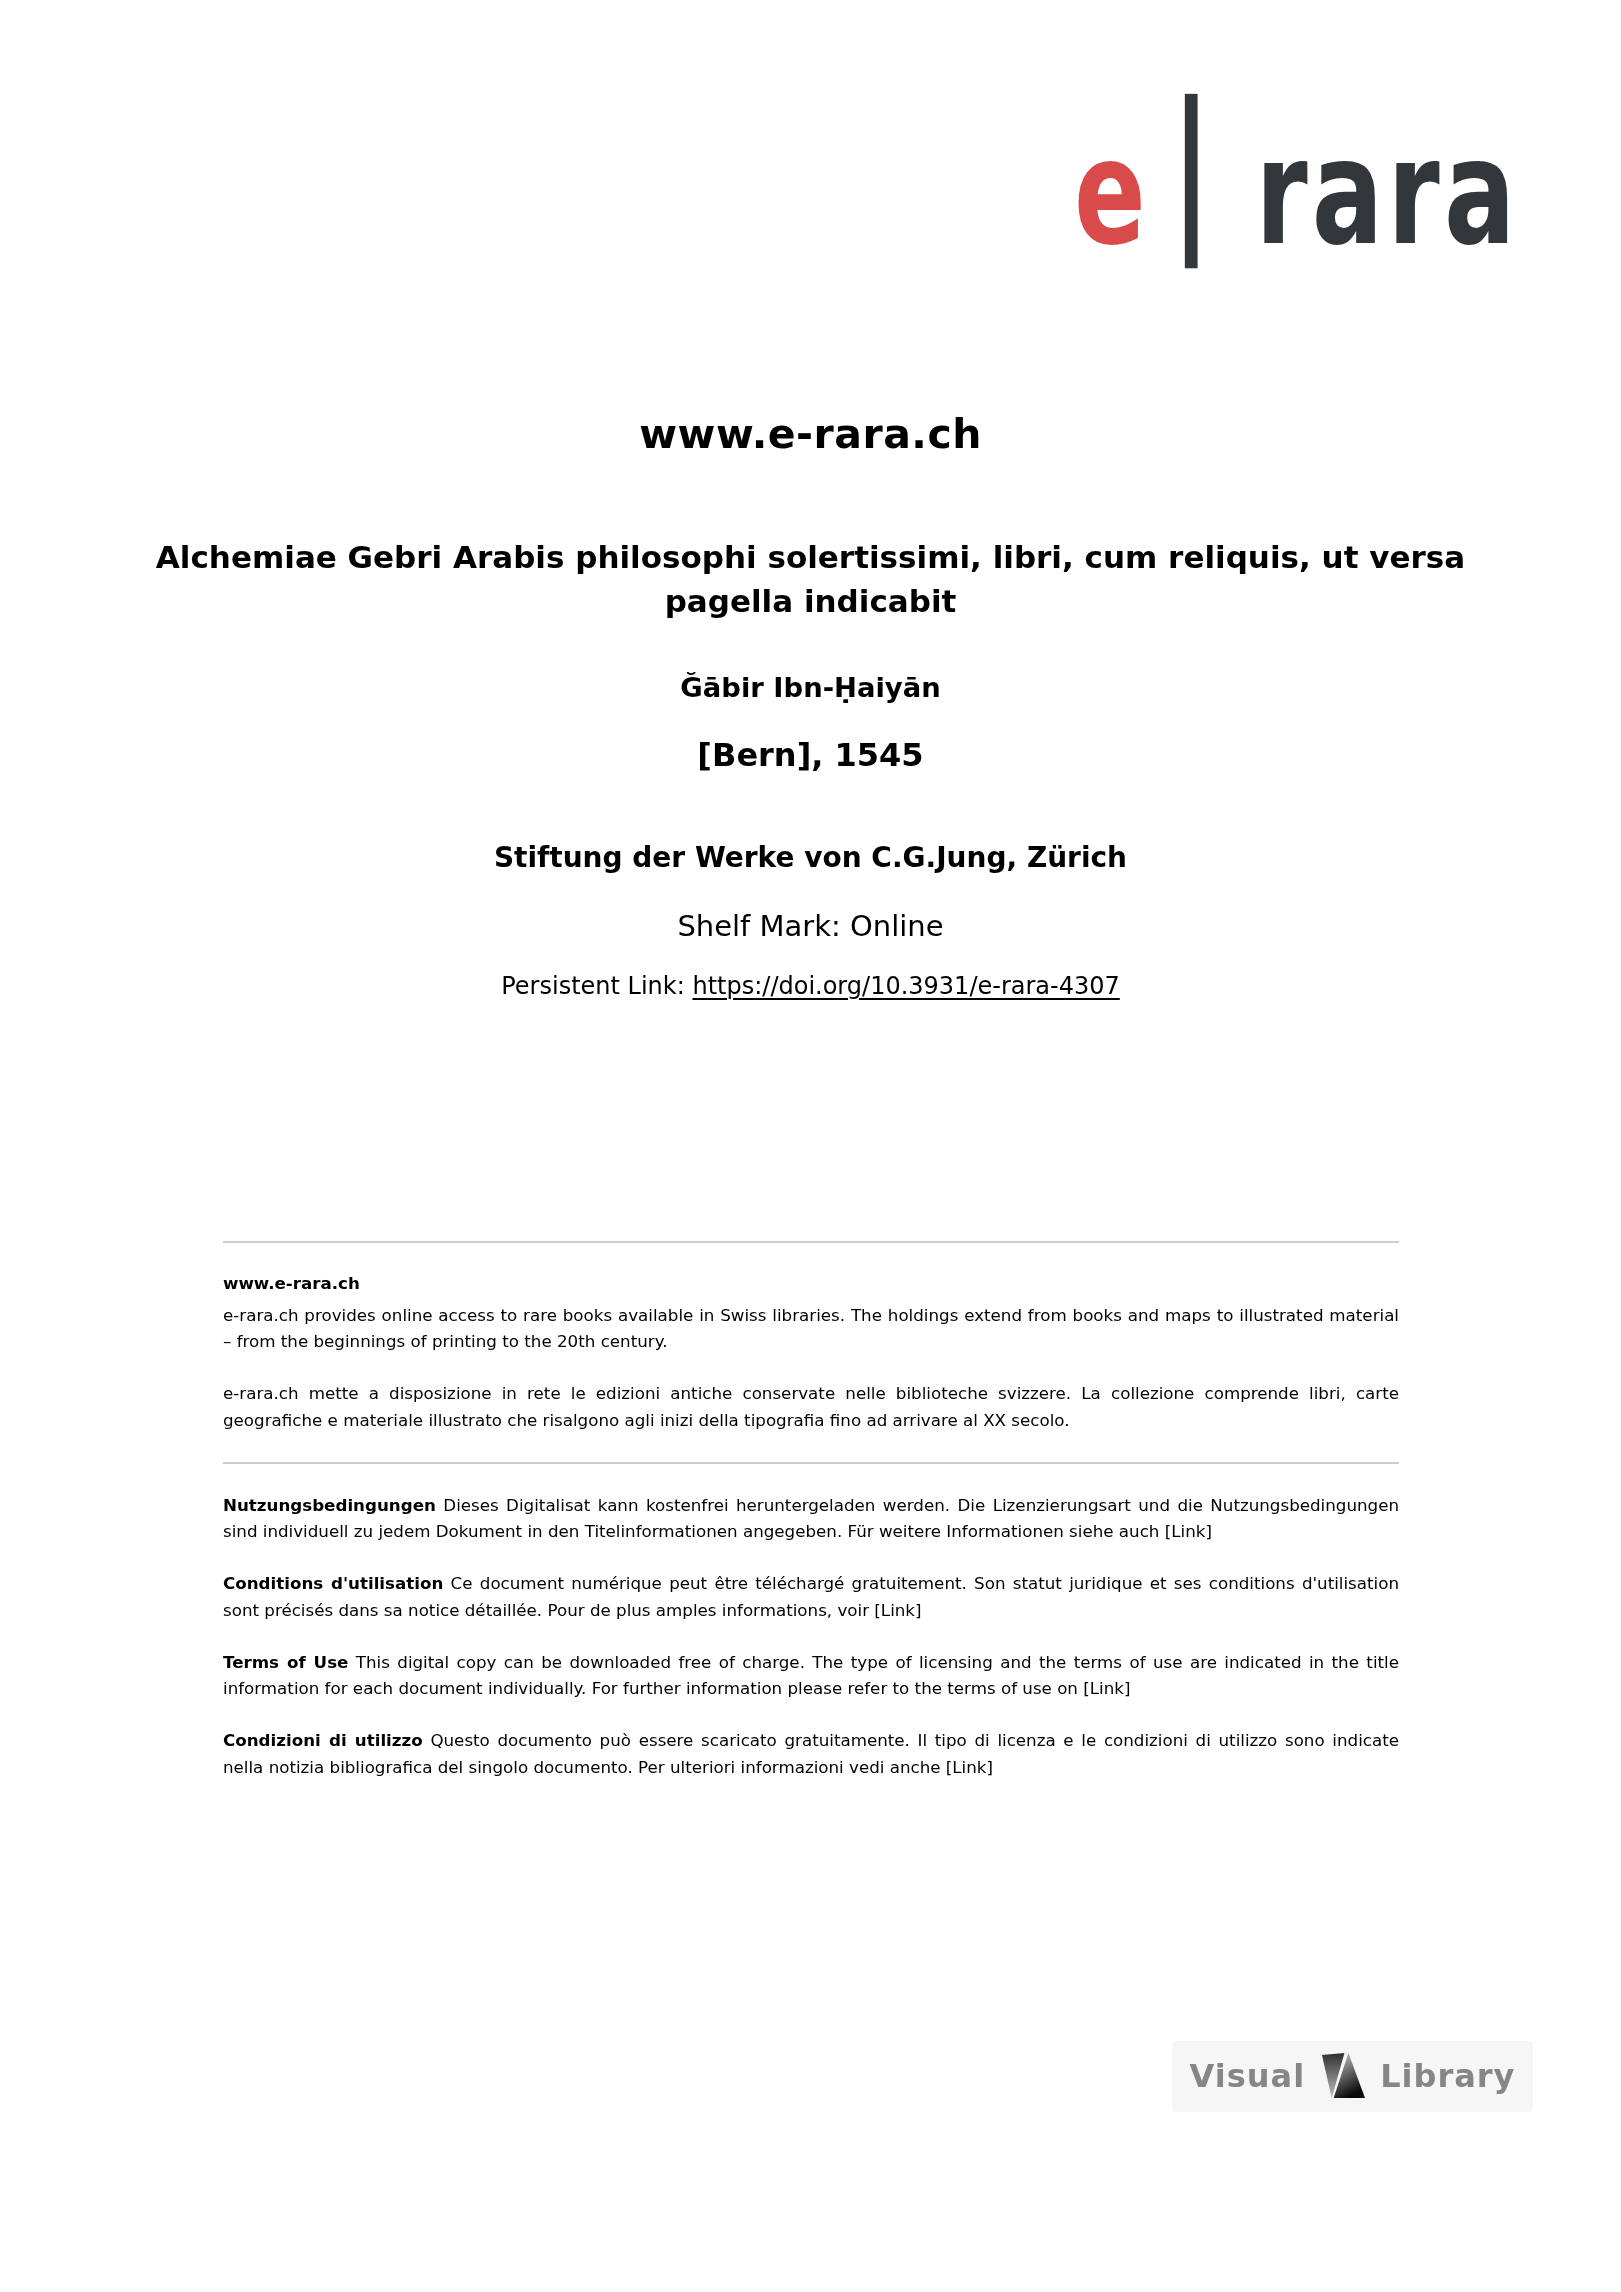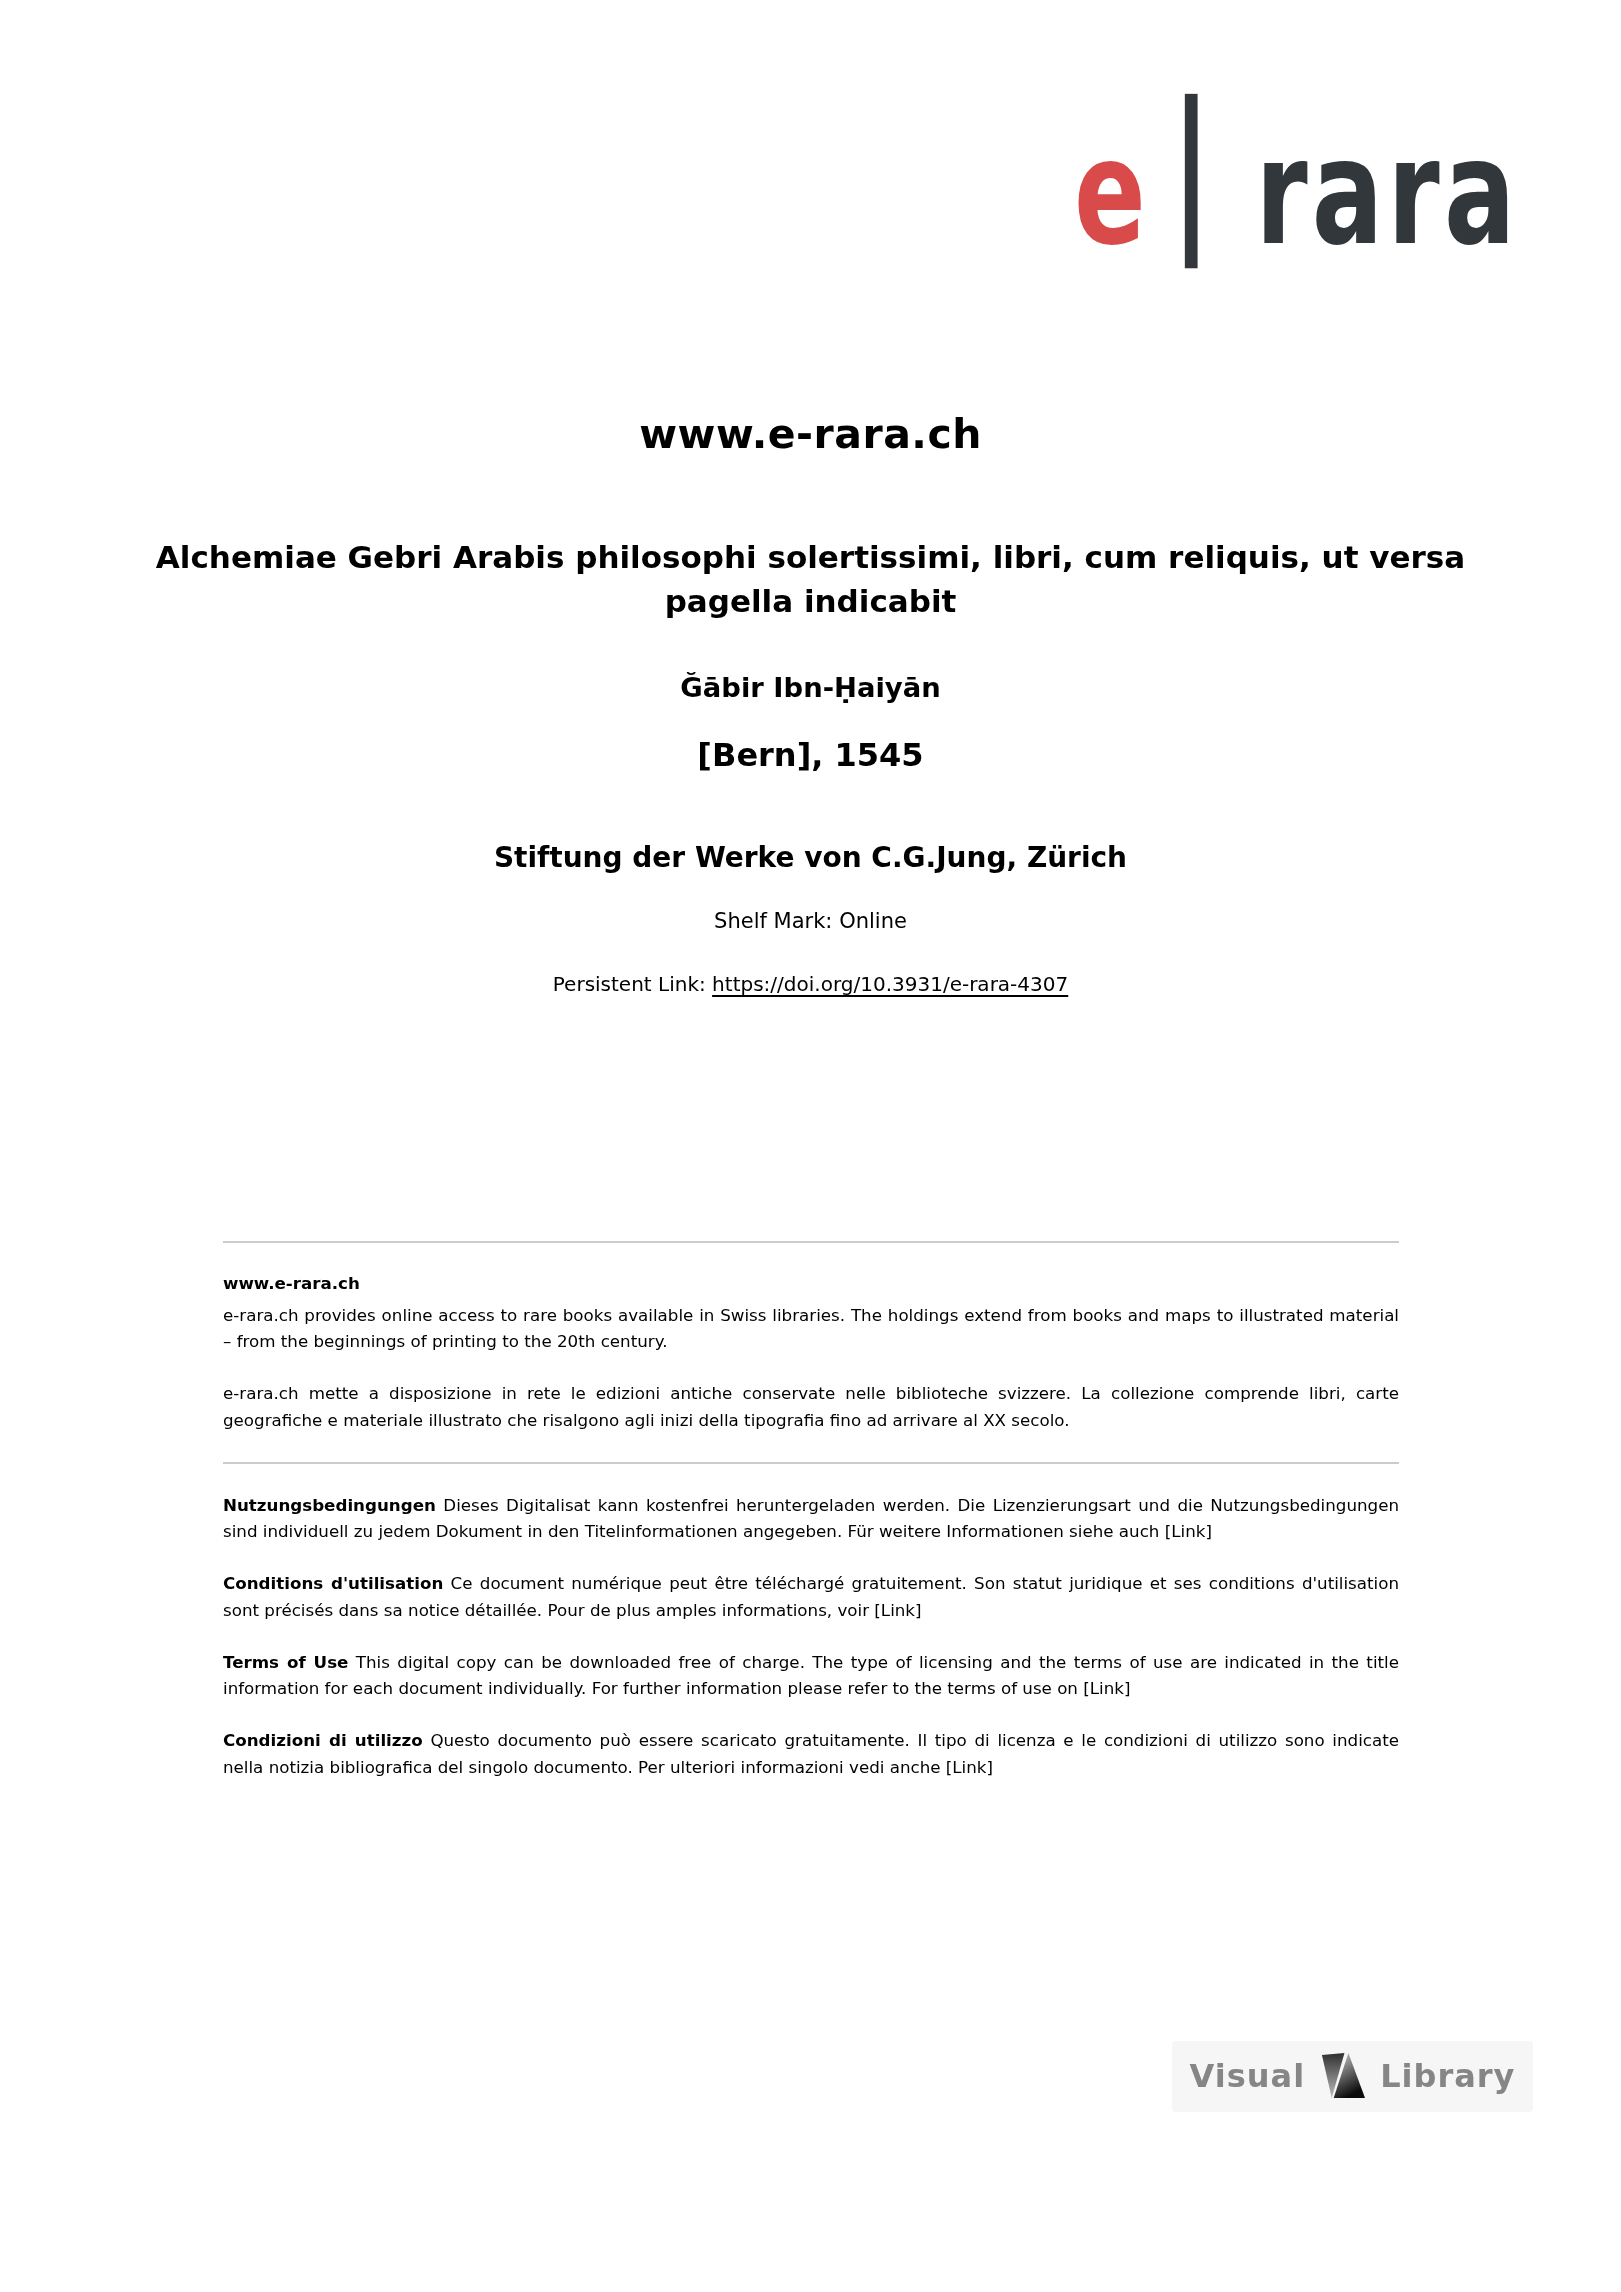--- a/index.html
+++ b/index.html
@@ -56,25 +56,25 @@
     font-size: 32px;
     font-weight: bold;
   }
   .doc-holder {
     top: 841px;
     font-size: 28px;
     font-weight: bold;
   }
   .doc-shelf {
     top: 909px;
-    font-size: 21px;
+    font-size: 29px;
   }
   .doc-plink {
     top: 972px;
-    font-size: 20px;
+    font-size: 24px;
   }
   .doc-plink a {
     color: #000000;
     text-decoration: underline;
     text-decoration-thickness: 2px;
     text-underline-offset: 3.9px;
   }
 
   
   .info {

